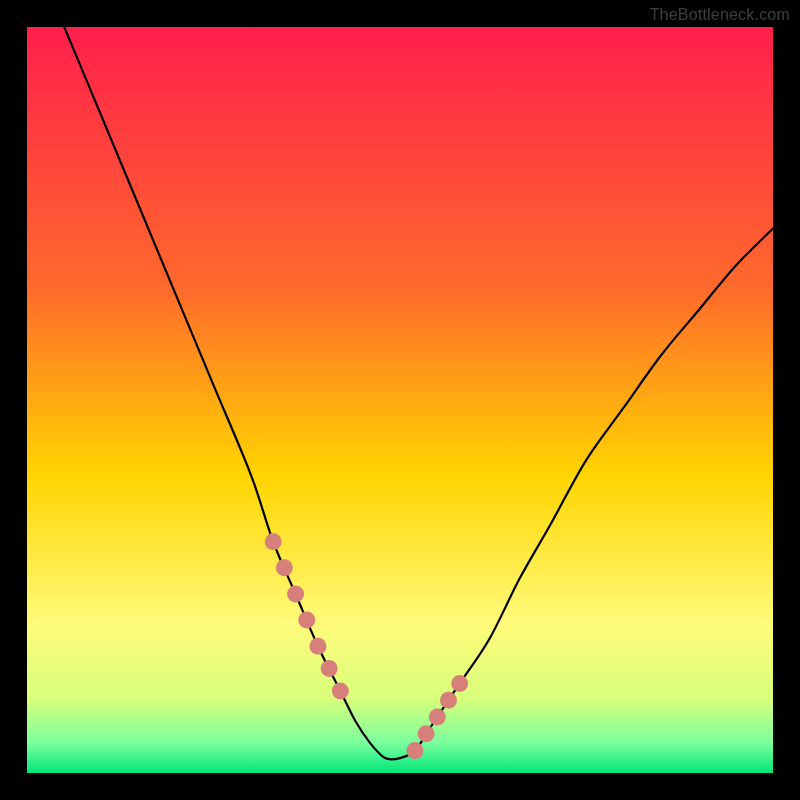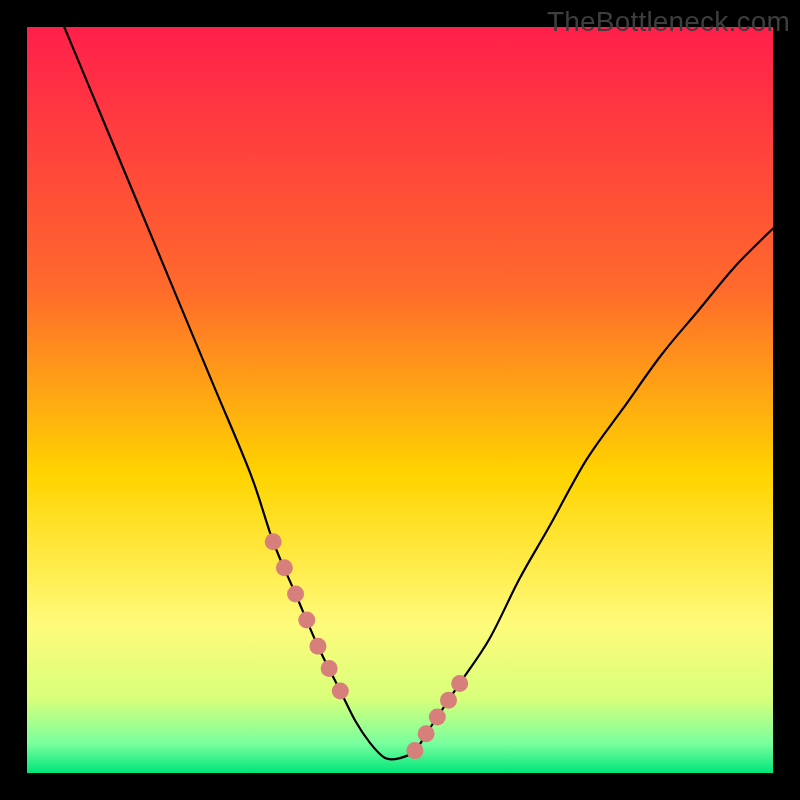--- a/index.html
+++ b/index.html
@@ -23,21 +23,21 @@
     position: absolute;
     inset: 0;
     width: 100%;
     height: 100%;
   }
   .watermark {
     position: absolute;
     top: 6px;
     right: 10px;
     color: #3e3e3e;
-    font-size: 28px;
+    font-size: 16px;
     font-weight: 500;
     letter-spacing: 0.2px;
   }
   svg.curve {
     position: absolute;
     inset: 0;
     width: 100%;
     height: 100%;
     overflow: visible;
   }

